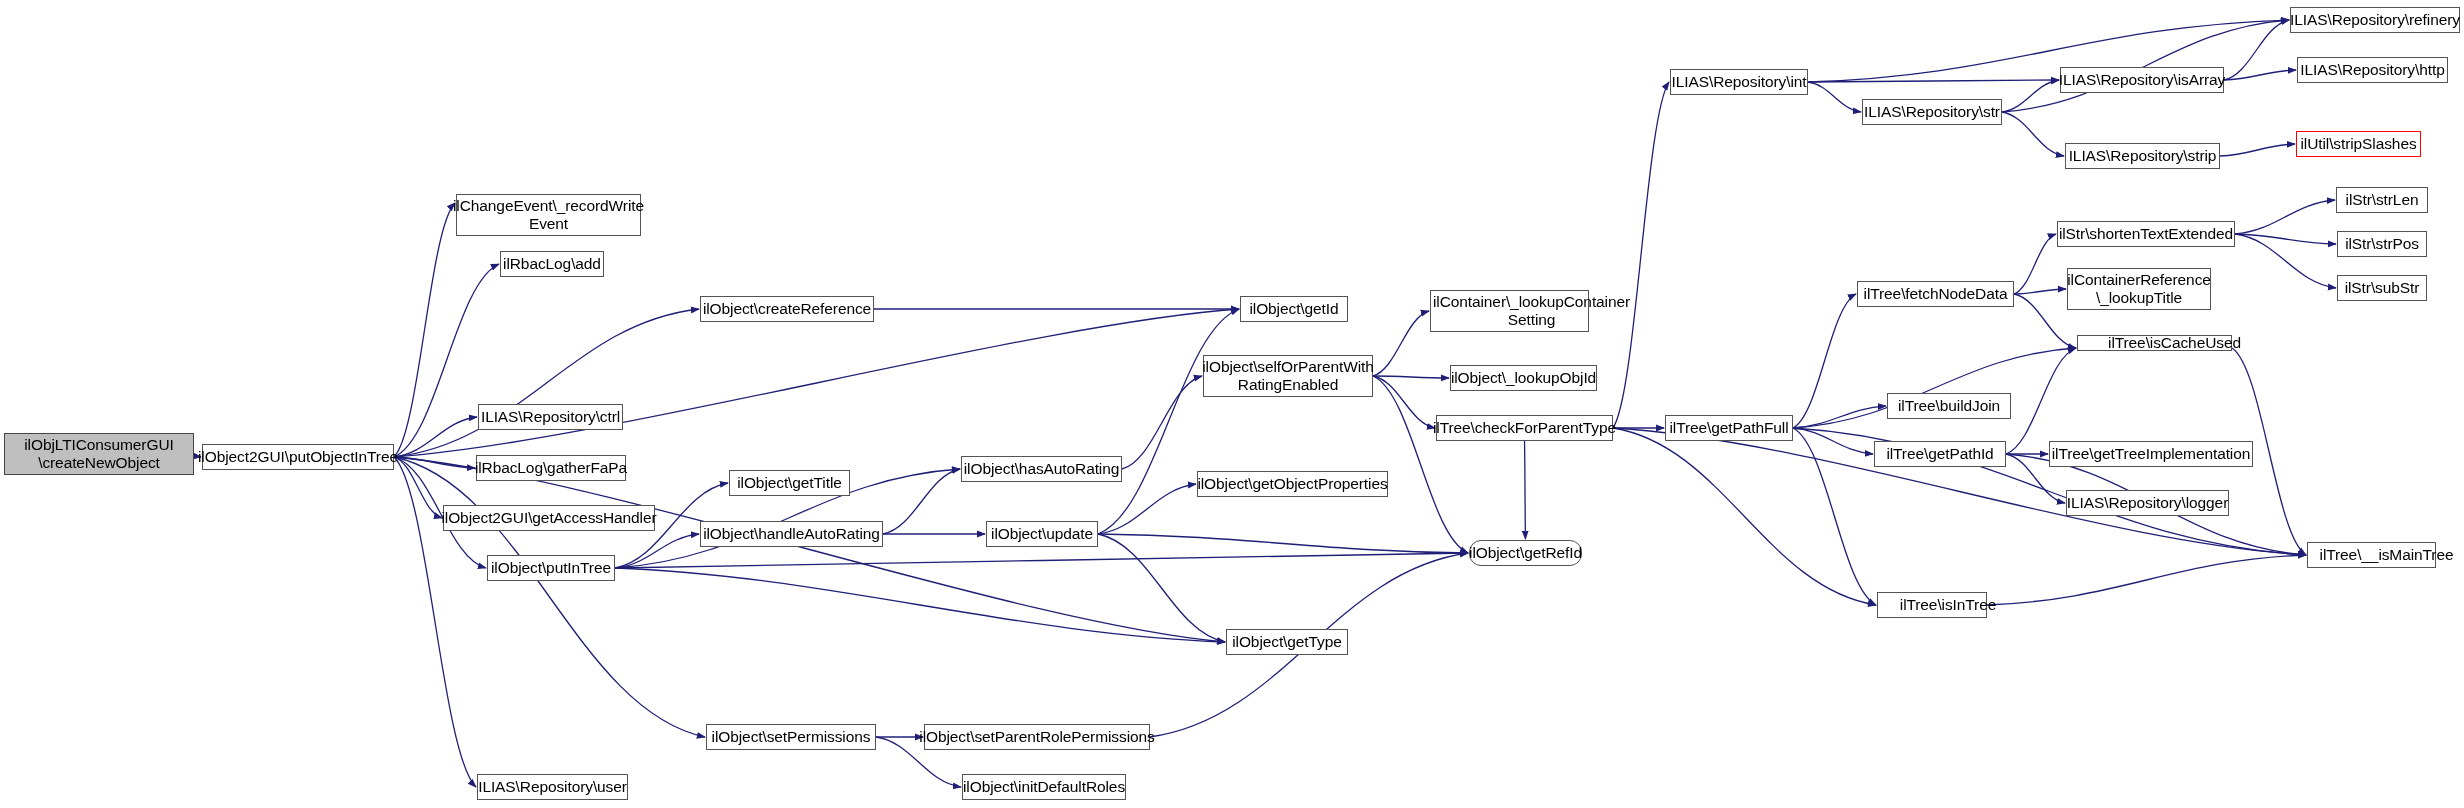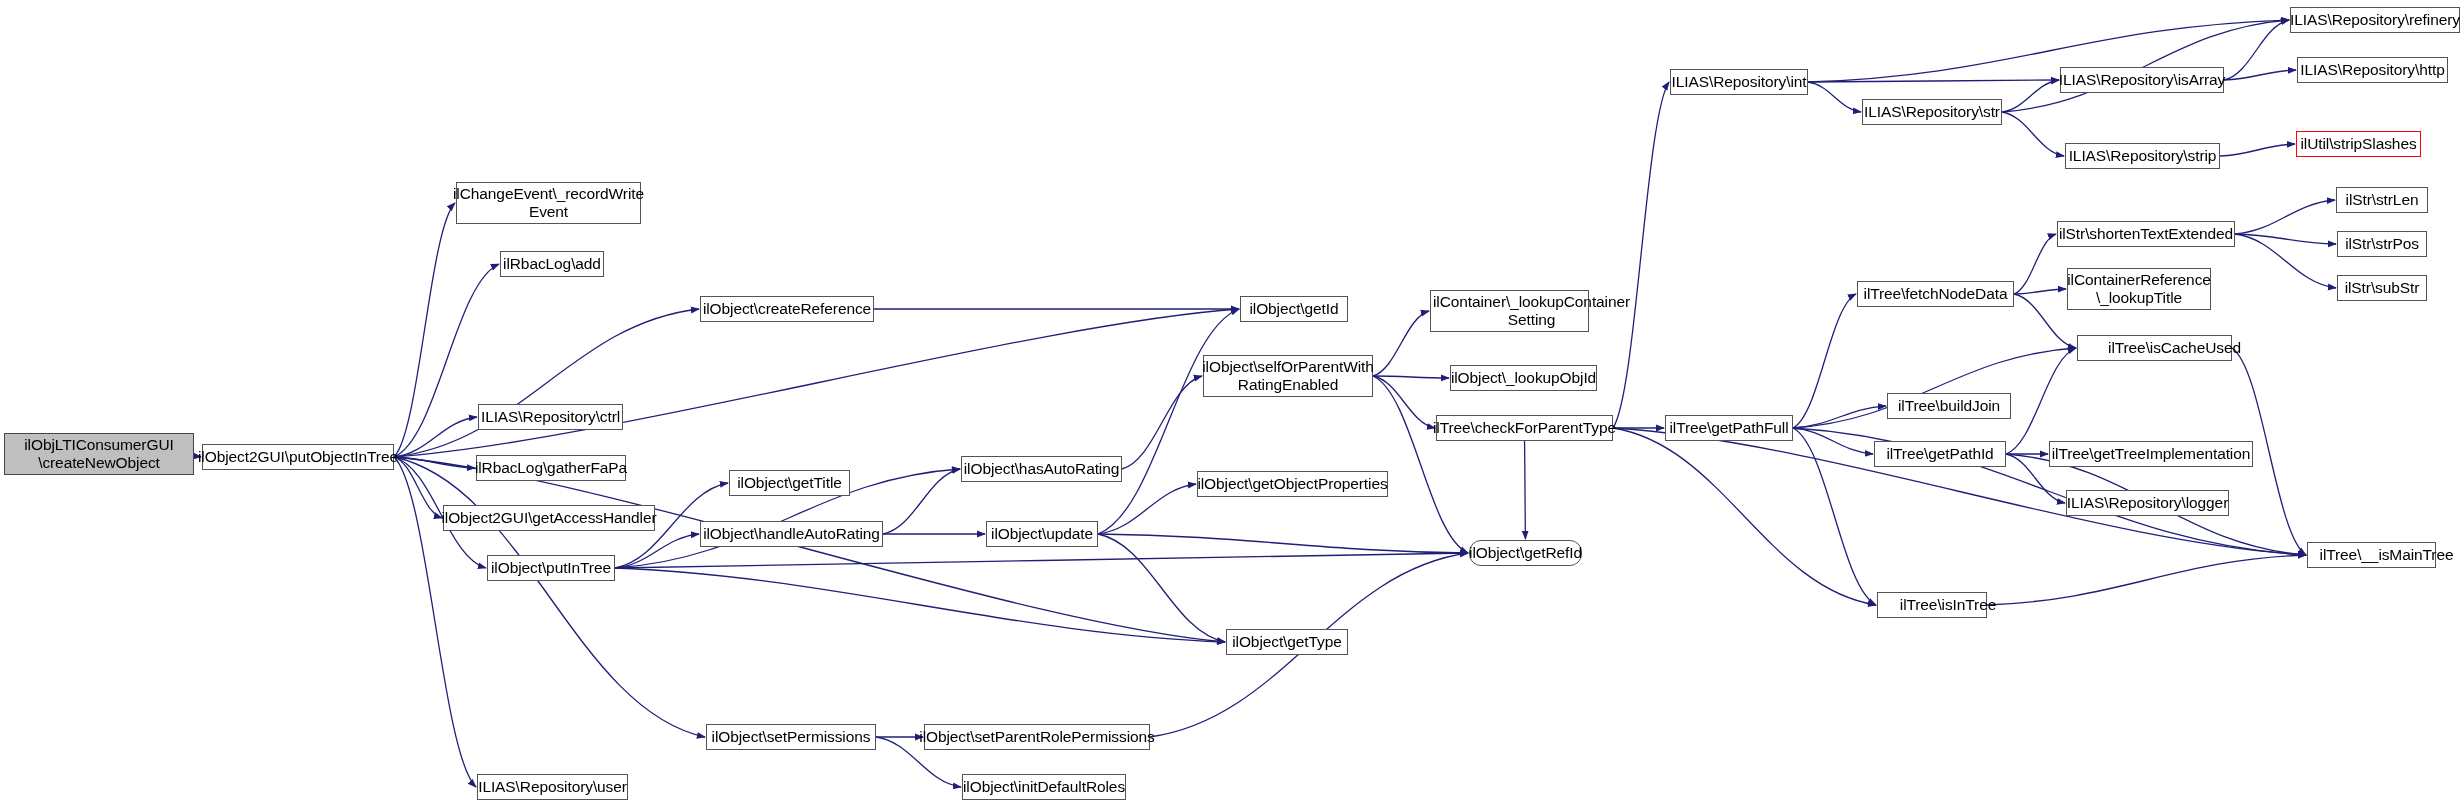--- a/index.html
+++ b/index.html
@@ -123,21 +123,21 @@
         <path d="M 1987 605 C 2120.98 600 2172.02 560 2306 555" fill="none" stroke="#1f1f77" stroke-width="1.3" marker-end="url(#arrow)"></path>
         <path d="M 876 737 C 895.74 737 903.26 737 923 737" fill="none" stroke="#1f1f77" stroke-width="1.3" marker-end="url(#arrow)"></path>
         <path d="M 876 737 C 911.7 742 925.3 782 961 787" fill="none" stroke="#1f1f77" stroke-width="1.3" marker-end="url(#arrow)"></path>
         <path d="M 1150 737 C 1283.56 718.6 1334.44 571.4 1468 553" fill="none" stroke="#1f1f77" stroke-width="1.3" marker-end="url(#arrow)"></path>
       </g>
   </svg>
   <div id="node-layer">
       <div class="node root" style="left: 4px; top: 433px; width: 190px; height: 42px;"><span class="lbl">ilObjLTIConsumerGUI
 \createNewObject</span></div>
       <div class="node" style="left: 202px; top: 444px; width: 192px; height: 26px; justify-content: center;"><span class="lbl">ilObject2GUI\putObjectInTree</span></div>
-      <div class="node" style="left: 456px; top: 182px; width: 185px; height: 42px;"><span class="lbl">ilChangeEvent\_recordWrite
+      <div class="node" style="left: 456px; top: 194px; width: 185px; height: 42px;"><span class="lbl">ilChangeEvent\_recordWrite
 Event</span></div>
       <div class="node" style="left: 500px; top: 251px; width: 104px; height: 26px;"><span class="lbl">ilRbacLog\add</span></div>
       <div class="node" style="left: 700px; top: 296px; width: 174px; height: 26px;"><span class="lbl">ilObject\createReference</span></div>
       <div class="node" style="left: 478px; top: 404px; width: 145px; height: 26px;"><span class="lbl">ILIAS\Repository\ctrl</span></div>
       <div class="node" style="left: 476px; top: 455px; width: 150px; height: 26px;"><span class="lbl">ilRbacLog\gatherFaPa</span></div>
       <div class="node" style="left: 443px; top: 505px; width: 212px; height: 26px;"><span class="lbl">ilObject2GUI\getAccessHandler</span></div>
       <div class="node" style="left: 487px; top: 555px; width: 128px; height: 26px; justify-content: center;"><span class="lbl">ilObject\putInTree</span></div>
       <div class="node" style="left: 729px; top: 470px; width: 121px; height: 26px;"><span class="lbl">ilObject\getTitle</span></div>
       <div class="node" style="left: 700px; top: 521px; width: 183px; height: 26px;"><span class="lbl">ilObject\handleAutoRating</span></div>
       <div class="node" style="left: 961px; top: 456px; width: 161px; height: 26px;"><span class="lbl">ilObject\hasAutoRating</span></div>
@@ -159,21 +159,21 @@
       <div class="node" style="left: 2297px; top: 57px; width: 151px; height: 26px;"><span class="lbl">ILIAS\Repository\http</span></div>
       <div class="node" style="left: 2065px; top: 143px; width: 155px; height: 26px;"><span class="lbl">ILIAS\Repository\strip</span></div>
       <div class="node highlight" style="left: 2296px; top: 131px; width: 125px; height: 26px;"><span class="lbl">ilUtil\stripSlashes</span></div>
       <div class="node" style="left: 2057px; top: 221px; width: 178px; height: 26px;"><span class="lbl">ilStr\shortenTextExtended</span></div>
       <div class="node" style="left: 2336px; top: 187px; width: 92px; height: 26px;"><span class="lbl">ilStr\strLen</span></div>
       <div class="node" style="left: 2337px; top: 231px; width: 90px; height: 26px;"><span class="lbl">ilStr\strPos</span></div>
       <div class="node" style="left: 2337px; top: 275px; width: 90px; height: 26px;"><span class="lbl">ilStr\subStr</span></div>
       <div class="node" style="left: 1857px; top: 281px; width: 157px; height: 26px;"><span class="lbl">ilTree\fetchNodeData</span></div>
       <div class="node" style="left: 2067px; top: 268px; width: 144px; height: 42px;"><span class="lbl">ilContainerReference
 \_lookupTitle</span></div>
-      <div class="node" style="left: 2077px; top: 335px; width: 155px; height: 26px; padding-left: 40px;"><span class="lbl">ilTree\isCacheUsed</span></div>
+      <div class="node" style="left: 2077px; top: 335px; width: 155px; height: 16px; padding-left: 40px;"><span class="lbl">ilTree\isCacheUsed</span></div>
       <div class="node" style="left: 1887px; top: 393px; width: 124px; height: 26px;"><span class="lbl">ilTree\buildJoin</span></div>
       <div class="node" style="left: 1874px; top: 441px; width: 132px; height: 26px;"><span class="lbl">ilTree\getPathId</span></div>
       <div class="node" style="left: 2049px; top: 441px; width: 204px; height: 26px;"><span class="lbl">ilTree\getTreeImplementation</span></div>
       <div class="node" style="left: 2066px; top: 490px; width: 163px; height: 26px;"><span class="lbl">ILIAS\Repository\logger</span></div>
       <div class="node" style="left: 1877px; top: 592px; width: 110px; height: 26px; padding-left: 32px;"><span class="lbl">ilTree\isInTree</span></div>
       <div class="node" style="left: 2307px; top: 542px; width: 129px; height: 26px; padding-left: 30px;"><span class="lbl">ilTree\__isMainTree</span></div>
       <div class="node" style="left: 1226px; top: 629px; width: 122px; height: 26px;"><span class="lbl">ilObject\getType</span></div>
       <div class="node" style="left: 706px; top: 724px; width: 170px; height: 26px;"><span class="lbl">ilObject\setPermissions</span></div>
       <div class="node" style="left: 924px; top: 724px; width: 226px; height: 26px;"><span class="lbl">ilObject\setParentRolePermissions</span></div>
       <div class="node" style="left: 962px; top: 774px; width: 164px; height: 26px;"><span class="lbl">ilObject\initDefaultRoles</span></div>

